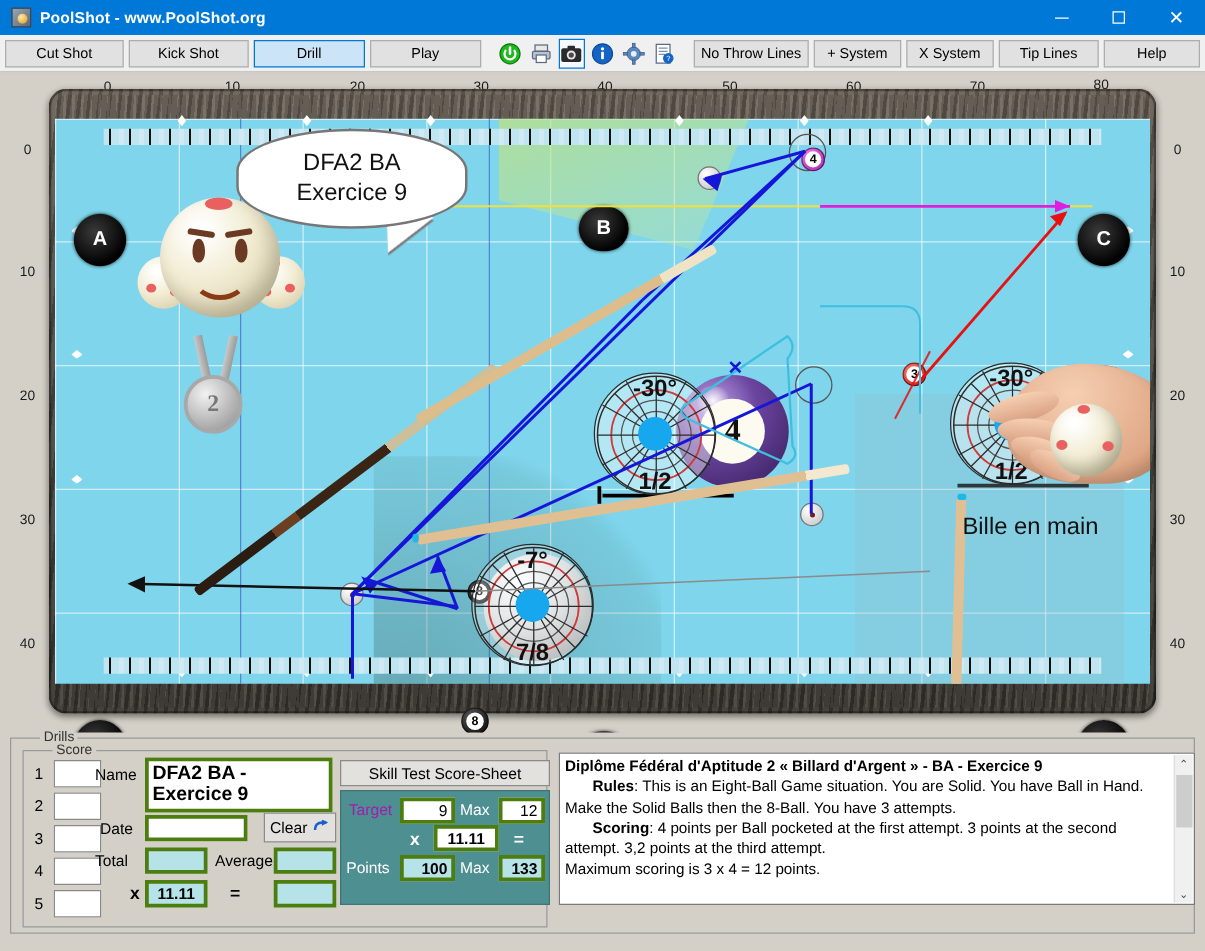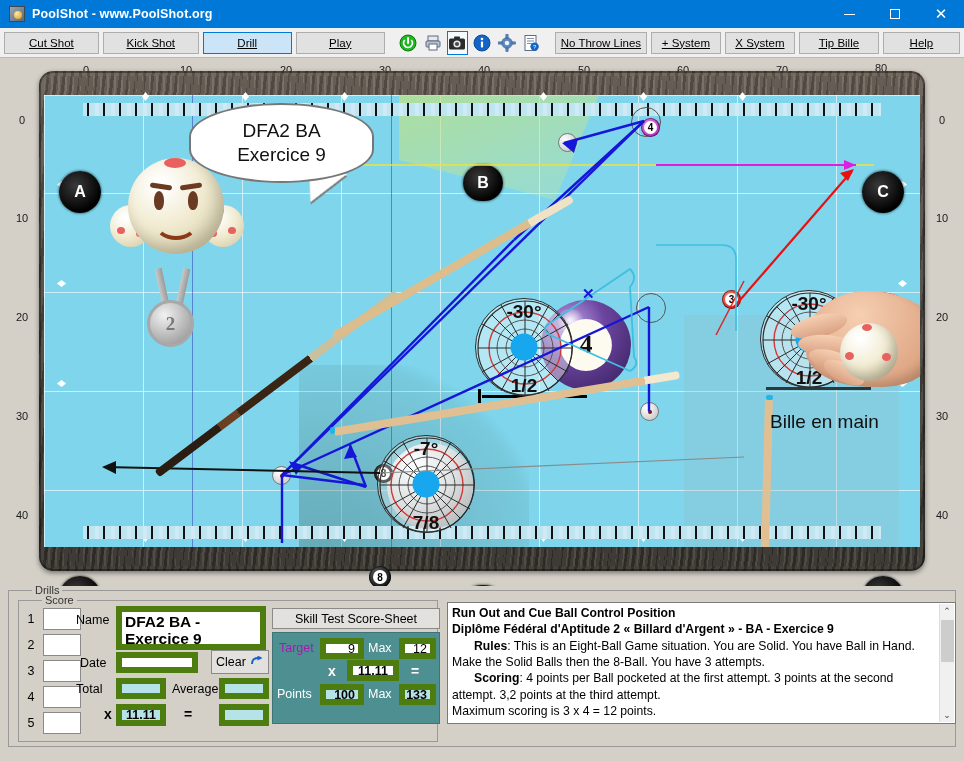--- a/index.html
+++ b/index.html
@@ -60,21 +60,20 @@
   }
   .tbtn {
     height: 22px;
     background: #e1e1e1;
     border: 1px solid #adadad;
     font-size: 11.5px;
     color: #000;
     display: flex; align-items: center; justify-content: center;
     padding: 0 24px;
     white-space: nowrap;
-    text-decoration: underline;
   }
   .tbtn.wide { width: 96px; }
   .tbtn.sel { background: #cce4f7; border: 1px solid #0078d7; }
   .tbtn.sys { }
   .icobtn {
     width: 24px; height: 24px;
     background: #f0f0f0;
     border: 1px solid transparent;
     display: flex; align-items: center; justify-content: center;
     position: relative;
@@ -338,21 +337,21 @@
   .srow {
     position: absolute; display:flex; align-items:center; gap: 5px;
   }
   .srow .idx { width: 14px; text-align:center; font-size: 12.5px; color:#000; }
   .sbox {
     width: 38px; height: 22px;
     background:#fff; border: 1px solid #8a8a8a;
   }
   .lbl { font-size: 12.5px; color:#000; }
   .inp {
-    background:#fff; border: 6px solid #4d7c0f;
+    background:#fff; border: 3px solid #4d7c0f;
     font-size: 12.5px; color:#000;
     display:flex; align-items:center;
     padding: 0 3px;
   }
   .inp.cyan { background:#b6e3e8; }
   .inp.r { justify-content: flex-end; }
   .inp.c { justify-content: center; }
   .inp.bigname {
     font-size: 15.5px; font-weight: bold;
     align-items: flex-start; line-height: 1.12;
@@ -464,21 +463,21 @@
         <path d="M5 4.5h7M5 7h7M5 9.5h5" stroke="#7d8ea6" stroke-width="1"></path>
         <circle cx="12.6" cy="12.6" r="4.2" fill="#1464c8"></circle>
         <text x="12.6" y="15" font-size="6" fill="#fff" text-anchor="middle" font-family="Liberation Sans">?</text>
       </svg>
     </div>
 
     <div class="tb-sep"></div>
     <div class="tbtn sys" style="width:92px">No Throw Lines</div>
     <div class="tbtn sys" style="width:70px">+ System</div>
     <div class="tbtn sys" style="width:70px">X System</div>
-    <div class="tbtn sys" style="width:80px">Tip Bille</div>
+    <div class="tbtn sys" style="width:80px">Tip Lines</div>
     <div class="tbtn sys" style="width:82px">Help</div>
   </div>
 
   <div class="field-wrap">
 
     <div class="ruler-lbl" style="left:76px;top:6px;width:20px">0</div>
     <div class="ruler-lbl" style="left:176px;top:6px;width:20px">10</div>
     <div class="ruler-lbl" style="left:276px;top:6px;width:20px">20</div>
     <div class="ruler-lbl" style="left:375px;top:6px;width:20px">30</div>
     <div class="ruler-lbl" style="left:474px;top:6px;width:20px">40</div>
@@ -838,21 +837,20 @@
     <div class="inp c" style="position:absolute;left:347px;top:74px;width:52px;height:21px;font-weight:bold">11.11</div>
     <div class="lbl" style="position:absolute;left:411px;top:77px;color:#fff;font-weight:bold;font-size:14px">=</div>
 
     <div class="lbl" style="position:absolute;left:277px;top:101px;color:#fff;font-size:12.5px">Points</div>
     <div class="inp cyan r" style="position:absolute;left:320px;top:98px;width:44px;height:21px;font-weight:bold">100</div>
     <div class="lbl" style="position:absolute;left:368px;top:101px;color:#fff;font-size:12.5px">Max</div>
     <div class="inp cyan r" style="position:absolute;left:399px;top:98px;width:37px;height:21px;font-weight:bold">133</div>
 
     <div class="desc" style="left:447px;top:16px;width:509px;height:122px">
       <div style="padding-right:16px">
-        <div style="font-weight:bold">Run Out and Cue Ball Control Position</div>
         <div style="font-weight:bold">Diplôme Fédéral d'Aptitude 2 « Billard d'Argent » - BA - Exercice 9</div>
         <div>
           <b>Rules</b><span>: This is an Eight-Ball Game situation. You are Solid. You have Ball in Hand. Make the Solid Balls then the 8-Ball. You have 3 attempts.</span>
         </div>
         <div>
           <b>Scoring</b><span>: 4 points per Ball pocketed at the first attempt. 3 points at the second attempt. 3,2 points at the third attempt.</span>
         </div>
         <div>Maximum scoring is 3 x 4 = 12 points.</div>
       </div>
       <div class="scrollbar">

